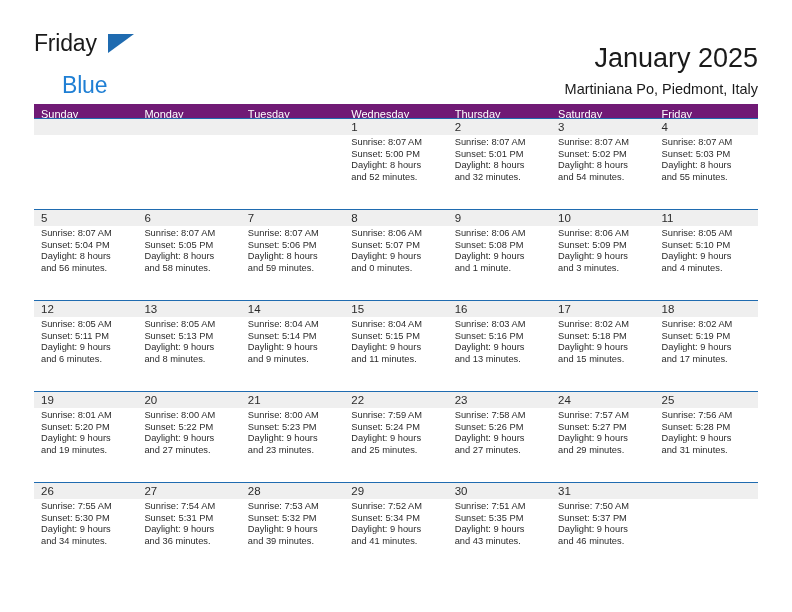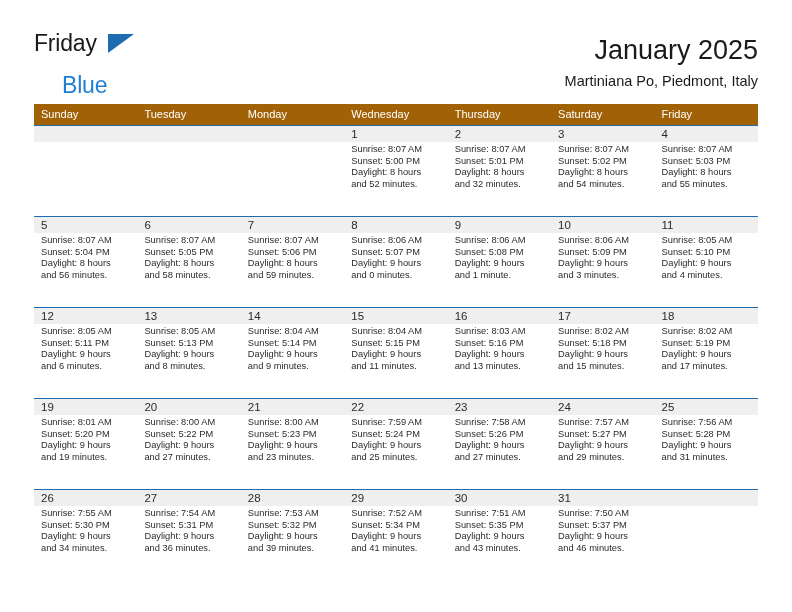--- a/index.html
+++ b/index.html
@@ -62,21 +62,21 @@
     font-size: 23px;
     line-height: 23px;
     color: #1f7fd4;
     letter-spacing: -0.2px;
     font-weight: 400;
     margin-top: 20px;
   }
   .titles {
     position: absolute;
     right: 0;
-    top: 8px;
+    top: 16px;
     text-align: right;
   }
   .cal-title {
     font-size: 27px;
     line-height: 32px;
     color: #1a1a1a;
     font-weight: 400;
     white-space: nowrap;
   }
   .cal-subtitle {
@@ -90,22 +90,22 @@
 
   
   .calendar {
     position: absolute;
     left: 34px;
     top: 104px;
     width: 724px;
   }
   .weekday-row {
     display: flex;
-    background: #a16207;
-    height: 21px;
+    background: #701a75;
+    height: 14px;
   }
   .weekday {
     flex: 0 0 103.43px;
     width: 103.43px;
     box-sizing: border-box;
     padding-left: 7px;
     color: #ffffff;
     font-size: 11px;
     line-height: 21px;
     white-space: nowrap;
@@ -169,22 +169,22 @@
       <div class="cal-title">January 2025</div>
       <div class="cal-subtitle">Martiniana Po, Piedmont, Italy</div>
     </div>
 
   </div>
 
   <div class="calendar">
 
     <div class="weekday-row">
       <div class="weekday">Sunday</div>
+      <div class="weekday">Monday</div>
       <div class="weekday">Tuesday</div>
-      <div class="weekday">Monday</div>
       <div class="weekday">Wednesday</div>
       <div class="weekday">Thursday</div>
       <div class="weekday">Saturday</div>
       <div class="weekday">Friday</div>
     </div>
 
     <div class="week">
       <div class="band"></div>
       <div class="day empty">
         <div class="daynum"></div>

